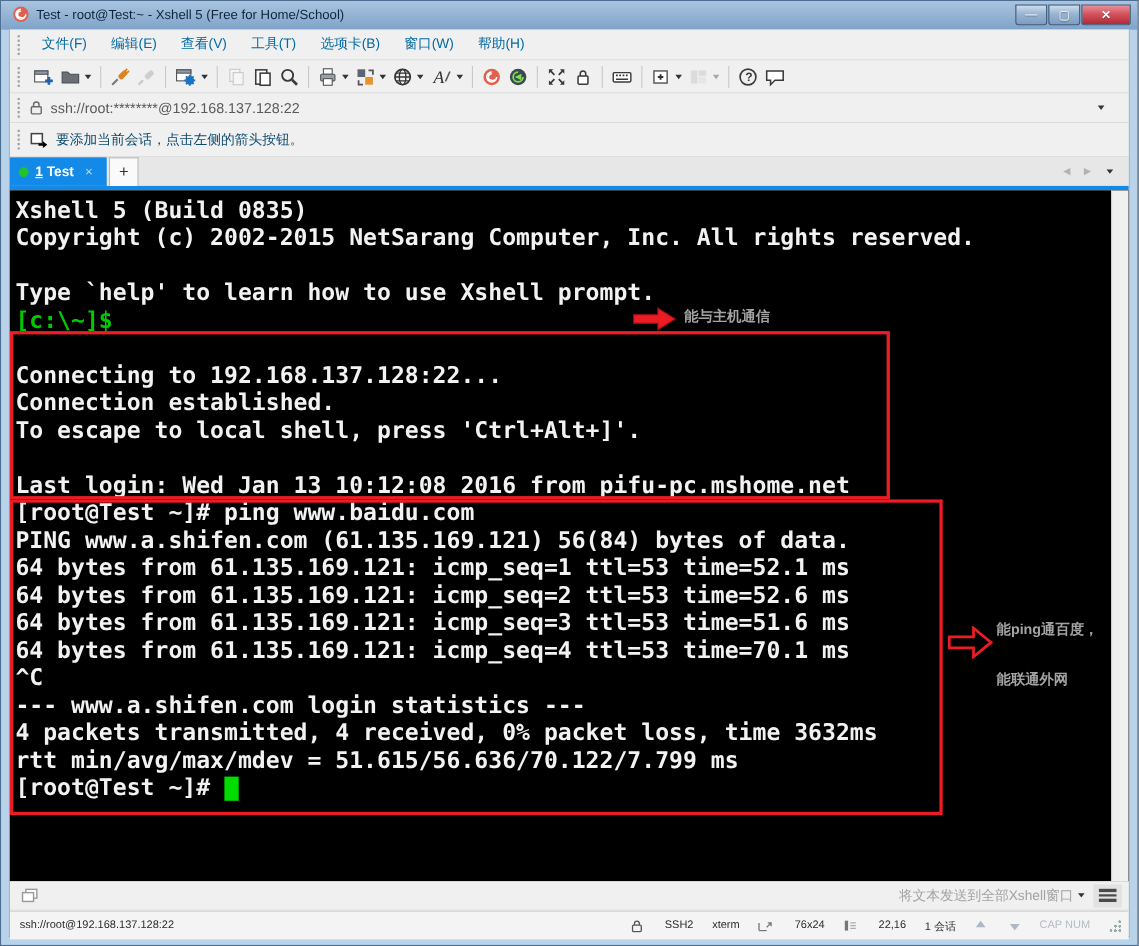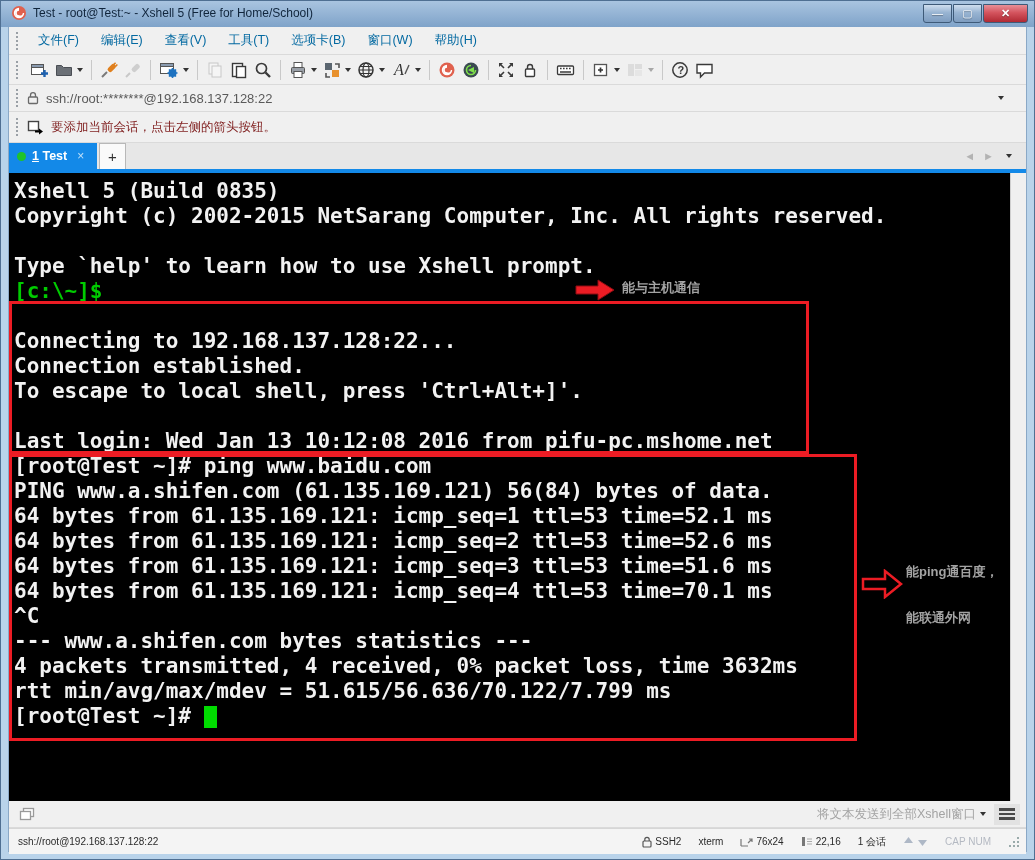--- a/index.html
+++ b/index.html
@@ -21,21 +21,21 @@
   .menubar { height:28px; }
   .menu-item { font-size:12.5px; color:#0369a1; padding:5px 11px; }
   .toolbar { height:30px; }
   .tbtn { display:flex; align-items:center; padding:2px 3px; }
   .tbtn svg { display:block; }
   .tbtn.disabled { opacity:.38; filter:grayscale(1); }
   .caret { width:0; height:0; border-left:3.5px solid transparent; border-right:3.5px solid transparent; border-top:4px solid #333; margin-left:4px; }
   .addressbar { height:27px; }
   .address-text { font-size:13px; color:#5a5a5a; margin-left:7px; flex:1; }
   .sessionbar { height:31px; }
-  .session-hint { font-size:12.5px; color:#7f1d1d; margin-left:7px; }
+  .session-hint { font-size:12.5px; color:#0c4a6e; margin-left:7px; }
 
   
   .tabbar { height:26px; background:#e7e7e7; display:flex; align-items:flex-end; padding:0; border-bottom:none; }
   .tab-active { height:26px; min-width:88px; background:#1389e8; color:#fff; display:flex; align-items:center; padding:0 8px; gap:6px; }
   .tab-dot { width:9px; height:9px; border-radius:50%; background:#1fc32b; }
   .tab-label { font-size:12.5px; font-weight:bold; white-space:nowrap; }
   .tab-label .idx { text-decoration:underline; }
   .tab-close { color:#bfe0f8; font-size:12px; margin-left:4px; }
   .tab-new { width:27px; height:26px; background:#fafafa; border:1px solid #b8b8b8; border-bottom:none; color:#333; font-size:15px; display:flex; align-items:center; justify-content:center; margin-left:2px; }
   .tab-spacer { flex:1; }
@@ -54,21 +54,21 @@
   .anno { position:absolute; color:#a3a3a3; font-weight:bold; font-size:13px; white-space:nowrap; font-family:"Liberation Sans",sans-serif; }
   .anno-arrow { position:absolute; }
 
   
   .sendbar { height:27px;text-align:right; }
   .send-text { font-size:12.5px; color:#a3a3a3; margin-left:7px; flex:1; }
   .hamburger { width:26px; height:21px; background:#e2e2e2; display:flex; flex-direction:column; justify-content:center; gap:2px; padding:0 5px; margin-left:8px; }
   .hamburger i { display:block; height:2.5px; background:#4a4a4a; }
   .statusbar { height:26px; background:#f4f4f4; border-bottom:none; border-top:1px solid #d6d6d6; font-size:10px; color:#2b2b2b; }
   .status-left { flex:1; padding-left:5px; }
-  .status-item { display:flex; align-items:center; gap:3px; margin-right:17px; white-space:nowrap; }
+  .status-item { display:flex; align-items:center; gap:20px; margin-right:17px; white-space:nowrap; }
   .status-dim { color:#b4b9c2; }
   .resize-grip { width:12px; height:12px; margin-right:2px; background:
     radial-gradient(circle at 2px 10px,#9aa 1.2px,transparent 1.4px),
     radial-gradient(circle at 6px 10px,#9aa 1.2px,transparent 1.4px),
     radial-gradient(circle at 10px 10px,#9aa 1.2px,transparent 1.4px),
     radial-gradient(circle at 6px 6px,#9aa 1.2px,transparent 1.4px),
     radial-gradient(circle at 10px 6px,#9aa 1.2px,transparent 1.4px),
     radial-gradient(circle at 10px 2px,#9aa 1.2px,transparent 1.4px); }
 </style>
 </head>
@@ -311,21 +311,21 @@
           <div class="tline"><span class="w">To escape to local shell, press 'Ctrl+Alt+]'.</span></div>
           <div class="tline">&nbsp;</div>
           <div class="tline"><span class="w">Last login: Wed Jan 13 10:12:08 2016 from pifu-pc.mshome.net</span></div>
           <div class="tline"><span class="w">[root@Test ~]# ping www.baidu.com</span></div>
           <div class="tline"><span class="w">PING www.a.shifen.com (61.135.169.121) 56(84) bytes of data.</span></div>
           <div class="tline"><span class="w">64 bytes from 61.135.169.121: icmp_seq=1 ttl=53 time=52.1 ms</span></div>
           <div class="tline"><span class="w">64 bytes from 61.135.169.121: icmp_seq=2 ttl=53 time=52.6 ms</span></div>
           <div class="tline"><span class="w">64 bytes from 61.135.169.121: icmp_seq=3 ttl=53 time=51.6 ms</span></div>
           <div class="tline"><span class="w">64 bytes from 61.135.169.121: icmp_seq=4 ttl=53 time=70.1 ms</span></div>
           <div class="tline"><span class="w">^C</span></div>
-          <div class="tline"><span class="w">--- www.a.shifen.com bytes statistics ---</span></div>
+          <div class="tline"><span class="w">--- www.a.shifen.com login statistics ---</span></div>
           <div class="tline"><span class="w">4 packets transmitted, 4 received, 0% packet loss, time 3632ms</span></div>
           <div class="tline"><span class="w">rtt min/avg/max/mdev = 51.615/56.636/70.122/7.799 ms</span></div>
           <div class="tline"><span class="w">[root@Test ~]# </span><span class="cursor"> </span></div>
         </div>
 
       <div class="redbox" style="left:0; top:128px; width:800px; height:153px;"></div>
       <div class="redbox" style="left:0; top:281px; width:848px; height:287px;"></div>
 
       <svg class="anno-arrow" style="left:566px; top:106px;" width="40" height="22">
         <polygon points="1,7 23,7 23,1 39,11 23,21 23,15 1,15" fill="#ec1c24" stroke="#8f0d12" stroke-width="1"></polygon>

